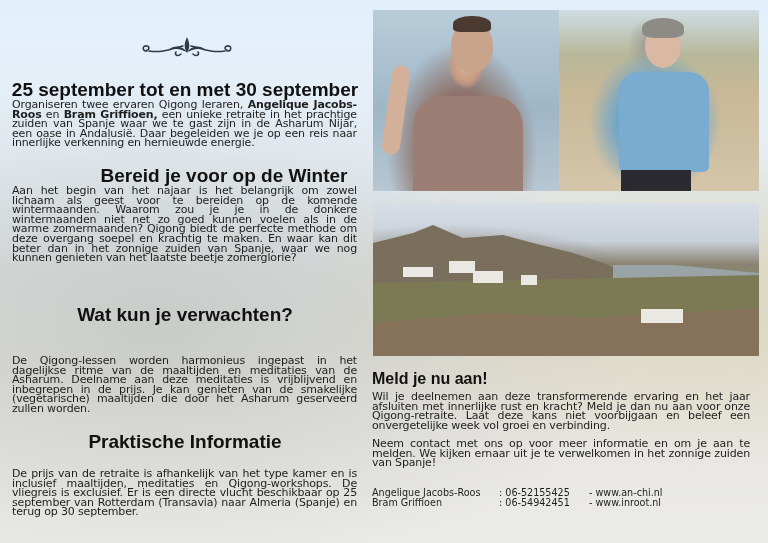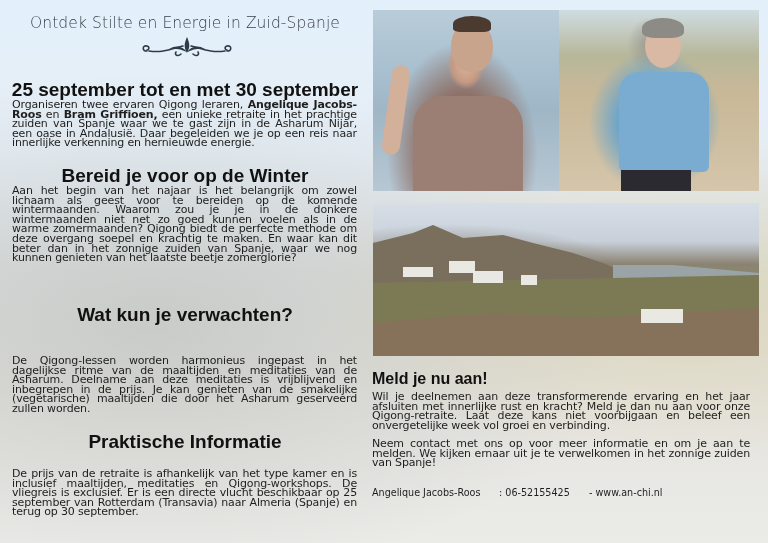--- a/index.html
+++ b/index.html
@@ -47,21 +47,20 @@
   .contacts { position:absolute; left:372px; top:488px; font-family:"DejaVu Sans", sans-serif;
     font-size:9.6px; line-height:10px; color:#1e1e1e; }
   .crow { display:flex; }
   .cname { width:127px; }
   .cphone { width:90px; }
 </style>
 </head>
 <body>
 
 <div class="left">
-  <div class="title">Ontdek Stilte en Energie in Zuid-Spanje</div>
 
   <svg class="ornament" viewBox="0 0 96 24">
     <g fill="none" stroke="#2d3a4a" stroke-width="1.6" stroke-linecap="round">
       <path d="M8 15 c-5 0 -5 -6 0 -5 c3 1 2 4 0 4"></path>
       <path d="M10 15 C24 17 32 13 44 10"></path>
       <path d="M88 15 c5 0 5 -6 0 -5 c-3 1 -2 4 0 4"></path>
       <path d="M86 15 C72 17 64 13 52 10"></path>
       <path d="M42 18 c-3 3 -7 1 -5 -2"></path>
       <path d="M54 18 c3 3 7 1 5 -2"></path>
     </g>
@@ -69,21 +68,21 @@
     <path d="M30 13 C38 8 44 11 48 16 C42 13 36 12 30 13 Z" fill="#2d3a4a"></path>
     <path d="M66 13 C58 8 52 11 48 16 C54 13 60 12 66 13 Z" fill="#2d3a4a"></path>
   </svg>
 
   <div class="h" style="top:79px;">25 september tot en met 30 september</div>
 
   <div class="p" style="top:100px;">
     <span>Organiseren twee ervaren Qigong leraren, </span><b>Angelique Jacobs-Roos</b><span> en </span><b>Bram Griffioen,</b><span> een unieke retraite in het prachtige zuiden van Spanje waar we te gast zijn in de Asharum Nijar, een oase in Andalusië. Daar begeleiden we je op een reis naar innerlijke verkenning en hernieuwde energie.</span>
   </div>
 
-  <div class="h" style="top:165px;">Bereid je voor op de Winter</div>
+  <div class="h" style="top:165px;padding-left:39px;">Bereid je voor op de Winter</div>
   <div class="p" style="top:186px;">Aan het begin van het najaar is het belangrijk om zowel lichaam als geest voor te bereiden op de komende wintermaanden. Waarom zou je je in de donkere wintermaanden niet net zo goed kunnen voelen als in de warme zomermaanden? Qigong biedt de perfecte methode om deze overgang soepel en krachtig te maken. En waar kan dit beter dan in het zonnige zuiden van Spanje, waar we nog kunnen genieten van het laatste beetje zomerglorie?</div>
 
   <div class="h" style="top:288px;margin-top:16px;">Wat kun je verwachten?</div>
   <div class="p" style="top:356px;">De Qigong-lessen worden harmonieus ingepast in het dagelijkse ritme van de maaltijden en meditaties van de Asharum. Deelname aan deze meditaties is vrijblijvend en inbegrepen in de prijs. Je kan genieten van de smakelijke (vegetarische) maaltijden die door het Asharum geserveerd zullen worden.</div>
 
   <div class="h" style="top:431px;">Praktische Informatie</div>
   <div class="p" style="top:454px;margin-top:15px;">De prijs van de retraite is afhankelijk van het type kamer en is inclusief maaltijden, meditaties en Qigong-workshops. De vliegreis is exclusief. Er is een directe vlucht beschikbaar op 25 september van Rotterdam (Transavia) naar Almeria (Spanje) en terug op 30 september.</div>
 </div>
 
 <div class="right"></div>
@@ -119,13 +118,18 @@
 <div class="h-right">Meld je nu aan!</div>
 <div class="pr" style="top:392px;">Wil je deelnemen aan deze transformerende ervaring en het jaar afsluiten met innerlijke rust en kracht? Meld je dan nu aan voor onze Qigong-retraite. Laat deze kans niet voorbijgaan en beleef een onvergetelijke week vol groei en verbinding.</div>
 <div class="pr" style="top:439px;">Neem contact met ons op voor meer informatie en om je aan te melden. We kijken ernaar uit je te verwelkomen in het zonnige zuiden van Spanje!</div>
 
 <div class="contacts">
   <div class="crow">
     <span class="cname">Angelique Jacobs-Roos</span>
     <span class="cphone">: 06-52155425</span>
     <span>- www.an-chi.nl</span>
   </div>
+  <div class="crow">
+    <span class="cname">Bram Griffioen</span>
+    <span class="cphone">: 06-54942451</span>
+    <span>- www.inroot.nl</span>
+  </div>
 </div>
 
 </body></html>

